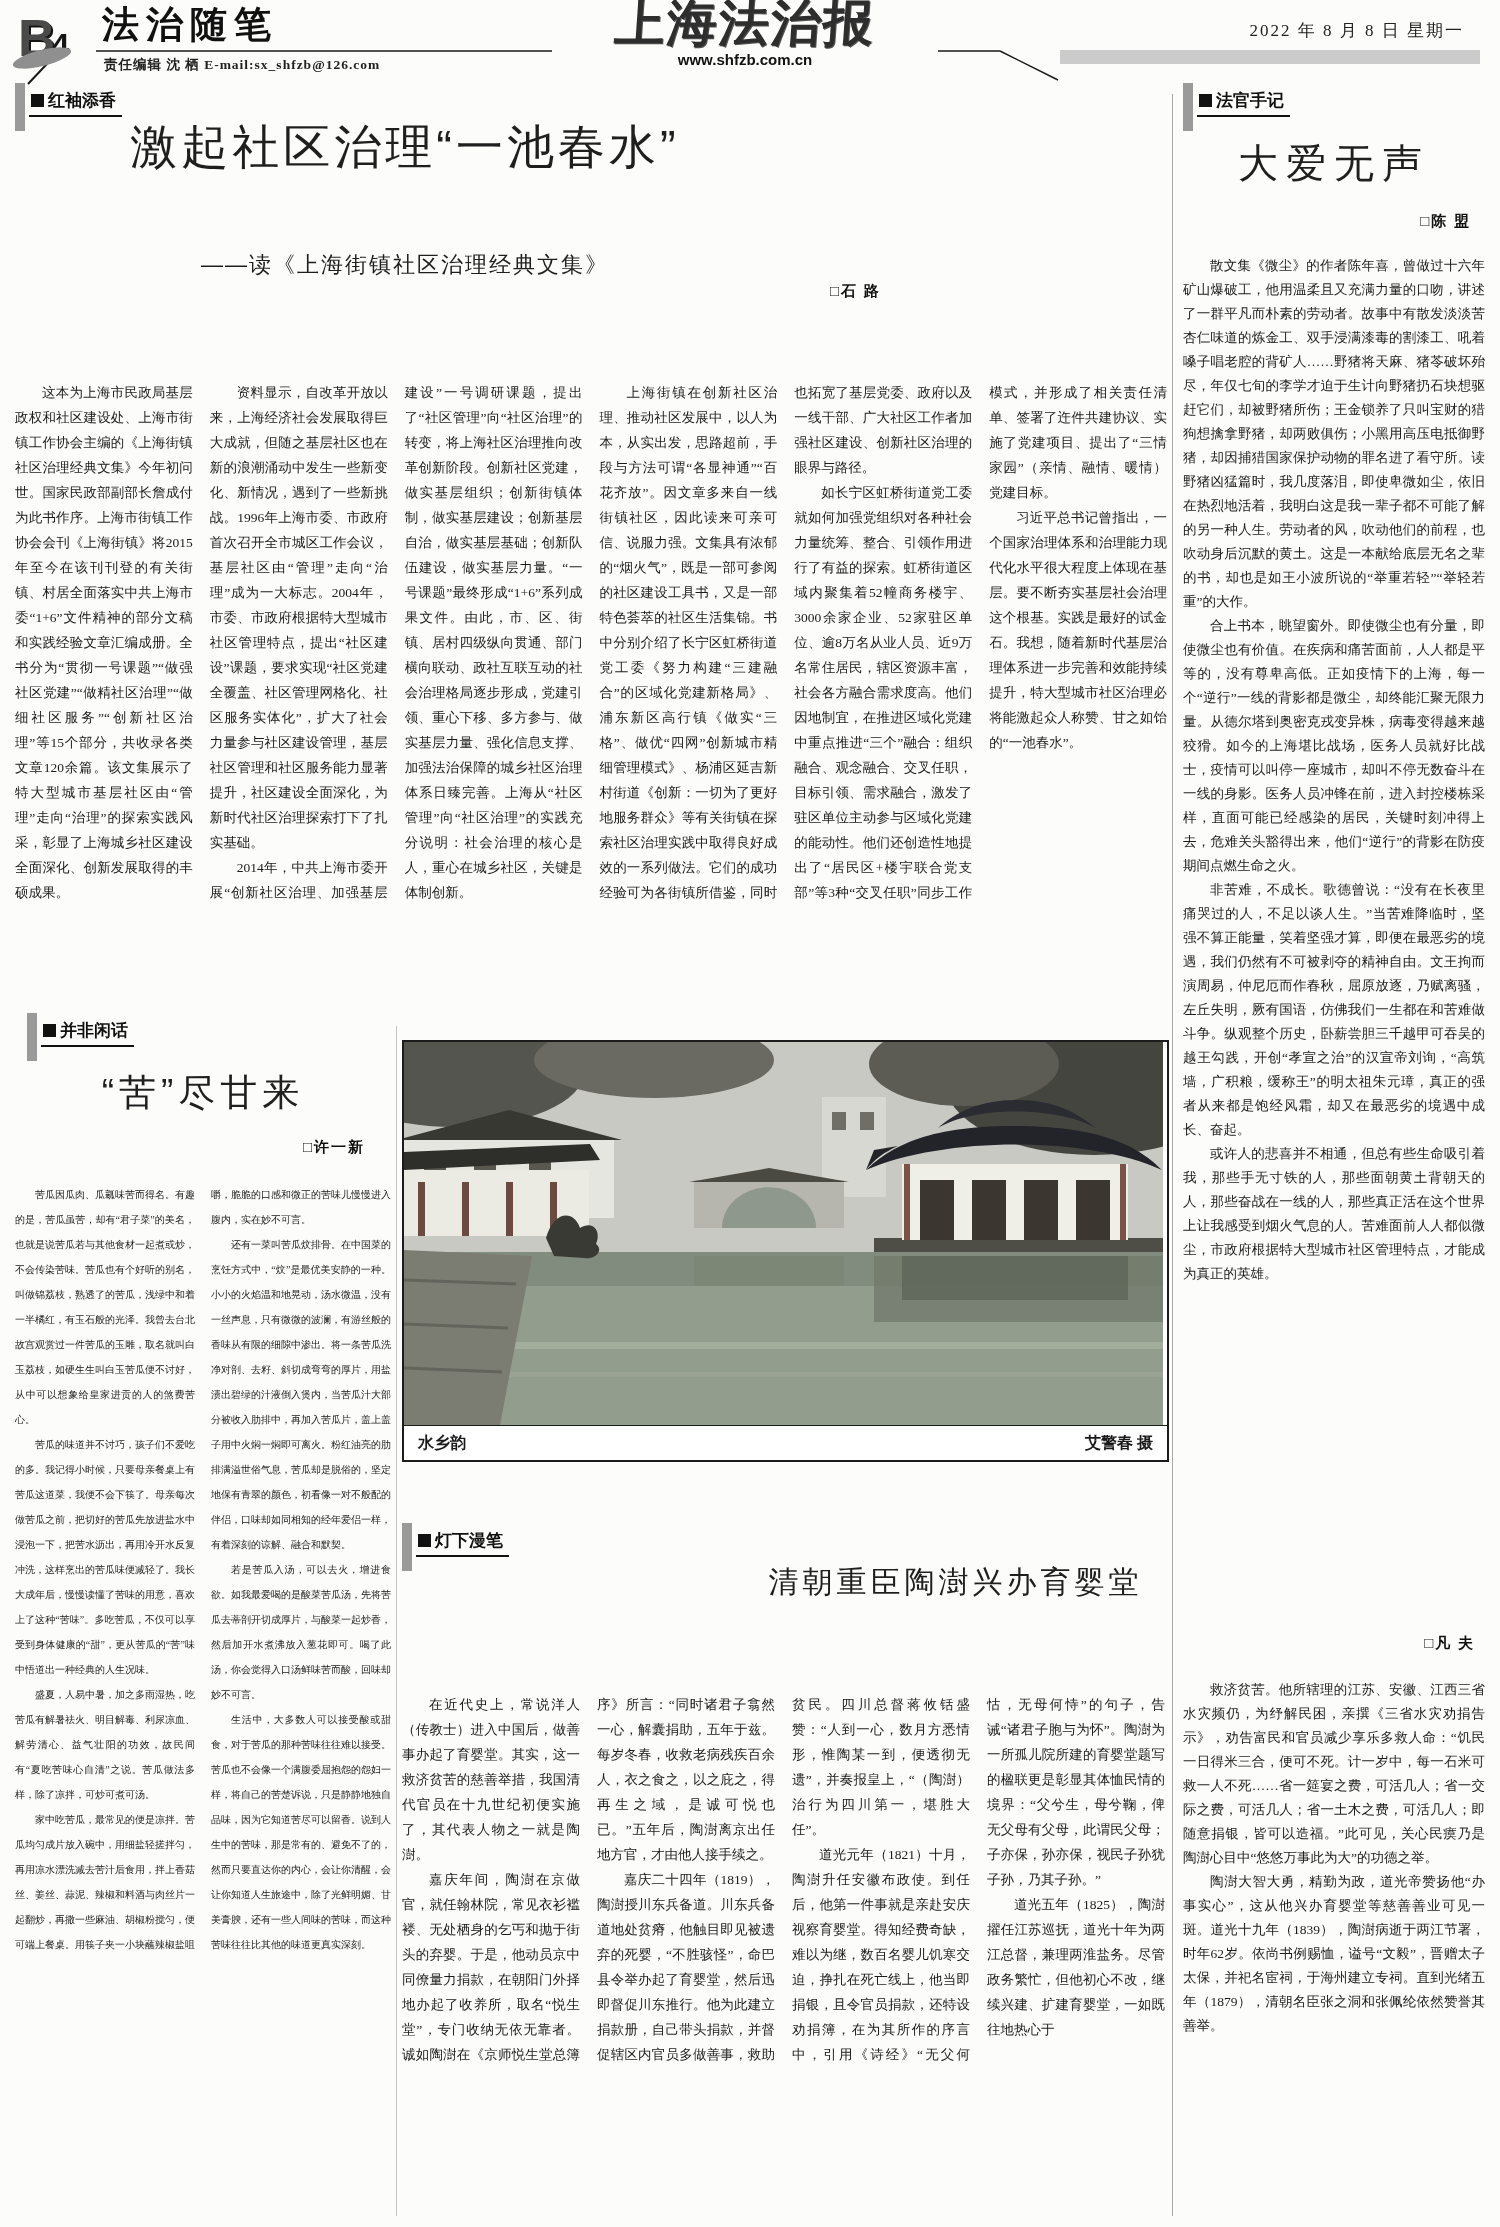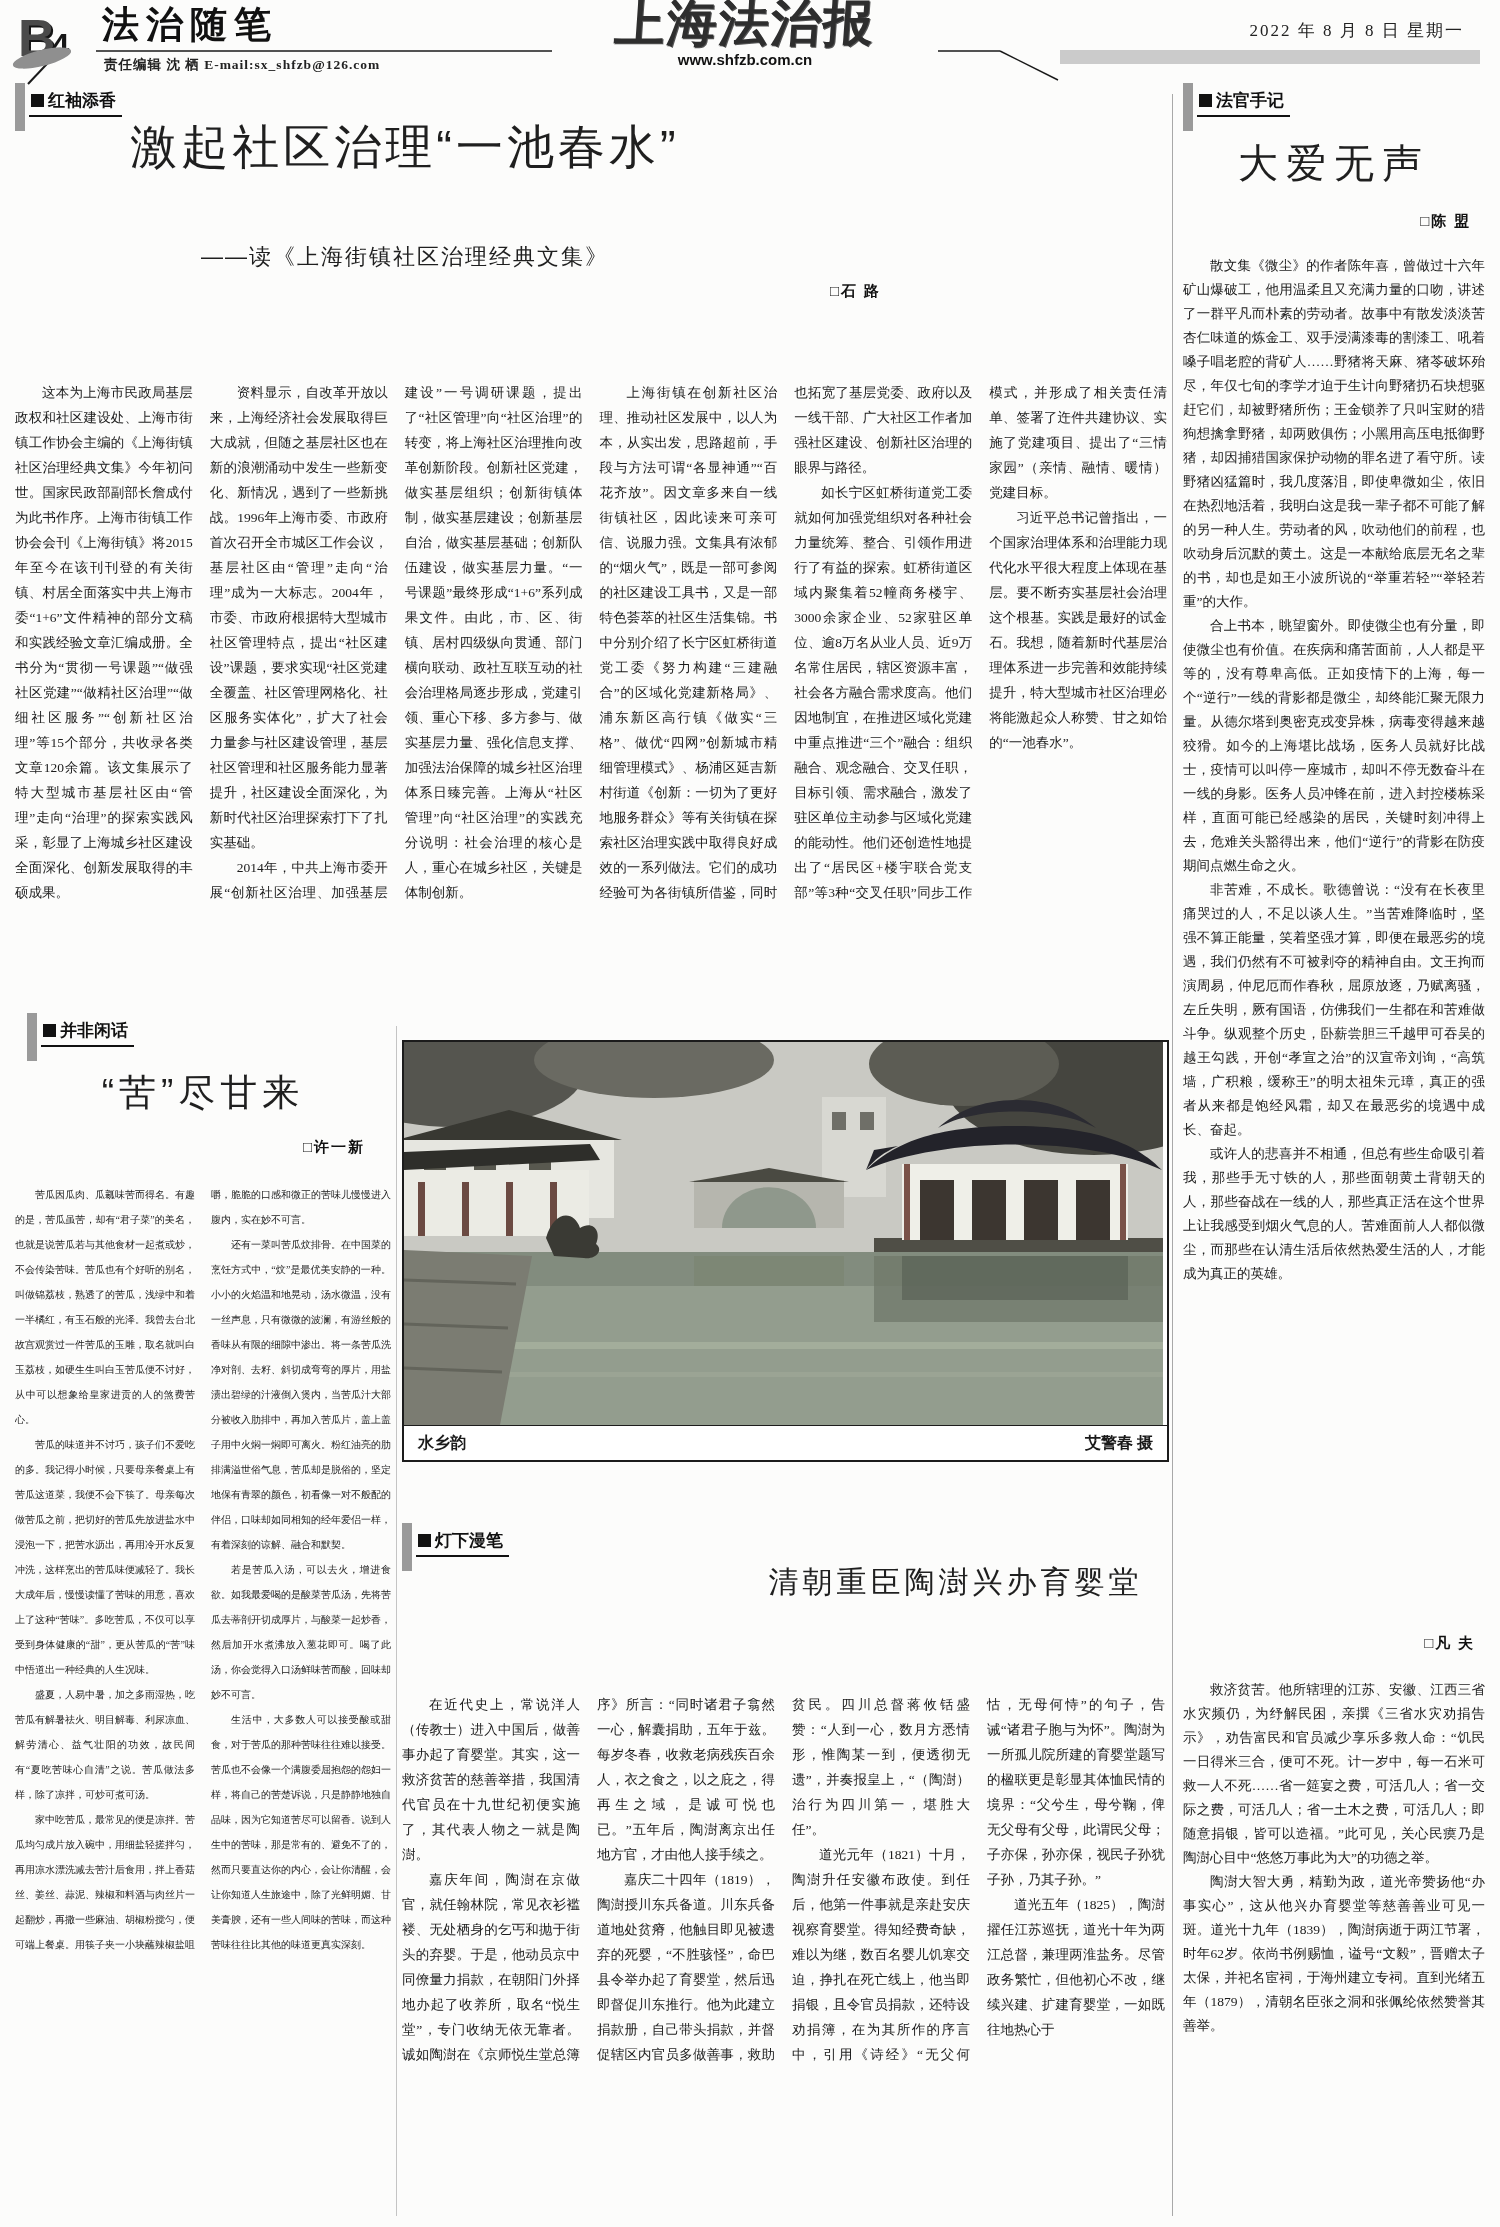--- a/index.html
+++ b/index.html
@@ -21,21 +21,21 @@
   .date-line{position:absolute;right:36px;top:22px;font:17px/1 "Liberation Serif",serif;color:#222;letter-spacing:2px;text-align:right;}
   .gray-bar{position:absolute;right:20px;top:50px;width:420px;height:14px;background:#cbcbcb;}
   
   .label-wrap{position:absolute;margin-left:14px;text-align:center;}
   .sec-label{position:relative;display:inline-block;font:bold 17px/1 "Liberation Sans",sans-serif;color:#111;
              padding:0 6px 6px 2px;border-bottom:2px solid #111;}
   .sec-label .bar{position:absolute;left:-14px;top:-9px;width:10px;height:48px;background:#9a9a9a;}
   .sec-label .sq{display:inline-block;width:13px;height:13px;background:#111;margin-right:4px;vertical-align:-1px;}
   
   .big-title{font-family:"Liberation Sans","DejaVu Sans",sans-serif;font-weight:normal;color:#1f1f1f;text-align:center;}
-  .sub-title{font-family:"Liberation Sans",sans-serif;color:#1f1f1f;text-align:center;}
+  .sub-title{font-family:"Liberation Sans",sans-serif;color:#1f1f1f;text-align:center;margin-top:8px;}
   .author{font:bold 15px/1 "Liberation Serif",serif;color:#111;letter-spacing:2px;}
   .body{text-align:justify;color:#1b1b1b;}
   .body p.para{margin:0;text-indent:2em;}
   
   .main-art{position:absolute;left:15px;top:92px;width:1152px;height:922px;}
   .main-art .big-title{position:absolute;left:0;top:24px;width:780px;font-size:47px;letter-spacing:4px;}
   .main-art .sub-title{position:absolute;left:0;top:150px;width:780px;font-size:22px;letter-spacing:2px;}
   .main-art .author{position:absolute;left:815px;top:192px;}
   .main-art .body{position:absolute;left:0;top:288px;width:1152px;height:628px;
                   column-count:6;column-gap:17px;font-size:13.5px;line-height:25px;overflow:hidden;}
@@ -113,21 +113,21 @@
         <span class="bar"></span>
         <span class="sq"></span><span>法官手记</span>
       </span>
     </div>
     <h2 class="big-title" style="margin:0;">大爱无声</h2>
     <div class="author">□陈 盟</div>
     <div class="body">
         <p class="para">散文集《微尘》的作者陈年喜，曾做过十六年矿山爆破工，他用温柔且又充满力量的口吻，讲述了一群平凡而朴素的劳动者。故事中有散发淡淡苦杏仁味道的炼金工、双手浸满漆毒的割漆工、吼着嗓子唱老腔的背矿人……野猪将天麻、猪苓破坏殆尽，年仅七旬的李学才迫于生计向野猪扔石块想驱赶它们，却被野猪所伤；王金锁养了只叫宝财的猎狗想擒拿野猪，却两败俱伤；小黑用高压电抵御野猪，却因捕猎国家保护动物的罪名进了看守所。读野猪凶猛篇时，我几度落泪，即使卑微如尘，依旧在热烈地活着，我明白这是我一辈子都不可能了解的另一种人生。劳动者的风，吹动他们的前程，也吹动身后沉默的黄土。这是一本献给底层无名之辈的书，却也是如王小波所说的“举重若轻”“举轻若重”的大作。</p>
         <p class="para">合上书本，眺望窗外。即使微尘也有分量，即使微尘也有价值。在疾病和痛苦面前，人人都是平等的，没有尊卑高低。正如疫情下的上海，每一个“逆行”一线的背影都是微尘，却终能汇聚无限力量。从德尔塔到奥密克戎变异株，病毒变得越来越狡猾。如今的上海堪比战场，医务人员就好比战士，疫情可以叫停一座城市，却叫不停无数奋斗在一线的身影。医务人员冲锋在前，进入封控楼栋采样，直面可能已经感染的居民，关键时刻冲得上去，危难关头豁得出来，他们“逆行”的背影在防疫期间点燃生命之火。</p>
         <p class="para">非苦难，不成长。歌德曾说：“没有在长夜里痛哭过的人，不足以谈人生。”当苦难降临时，坚强不算正能量，笑着坚强才算，即便在最恶劣的境遇，我们仍然有不可被剥夺的精神自由。文王拘而演周易，仲尼厄而作春秋，屈原放逐，乃赋离骚，左丘失明，厥有国语，仿佛我们一生都在和苦难做斗争。纵观整个历史，卧薪尝胆三千越甲可吞吴的越王勾践，开创“孝宣之治”的汉宣帝刘询，“高筑墙，广积粮，缓称王”的明太祖朱元璋，真正的强者从来都是饱经风霜，却又在最恶劣的境遇中成长、奋起。</p>
-        <p class="para">或许人的悲喜并不相通，但总有些生命吸引着我，那些手无寸铁的人，那些面朝黄土背朝天的人，那些奋战在一线的人，那些真正活在这个世界上让我感受到烟火气息的人。苦难面前人人都似微尘，而那些在认清生活后依然热爱生活的人，才能成为真正的英雄。</p>
+        <p class="para">或许人的悲喜并不相通，但总有些生命吸引着我，那些手无寸铁的人，那些面朝黄土背朝天的人，那些奋战在一线的人，那些真正活在这个世界上让我感受到烟火气息的人。苦难面前人人都似微尘，市政府根据特大型城市社区管理特点，才能成为真正的英雄。</p>
       </div>
   </aside>
 
   <section class="essay-art">
     <div class="label-wrap" style="left:12px;top:0;">
       <span class="sec-label">
         <span class="bar"></span>
         <span class="sq"></span><span>并非闲话</span>
       </span>
     </div>

